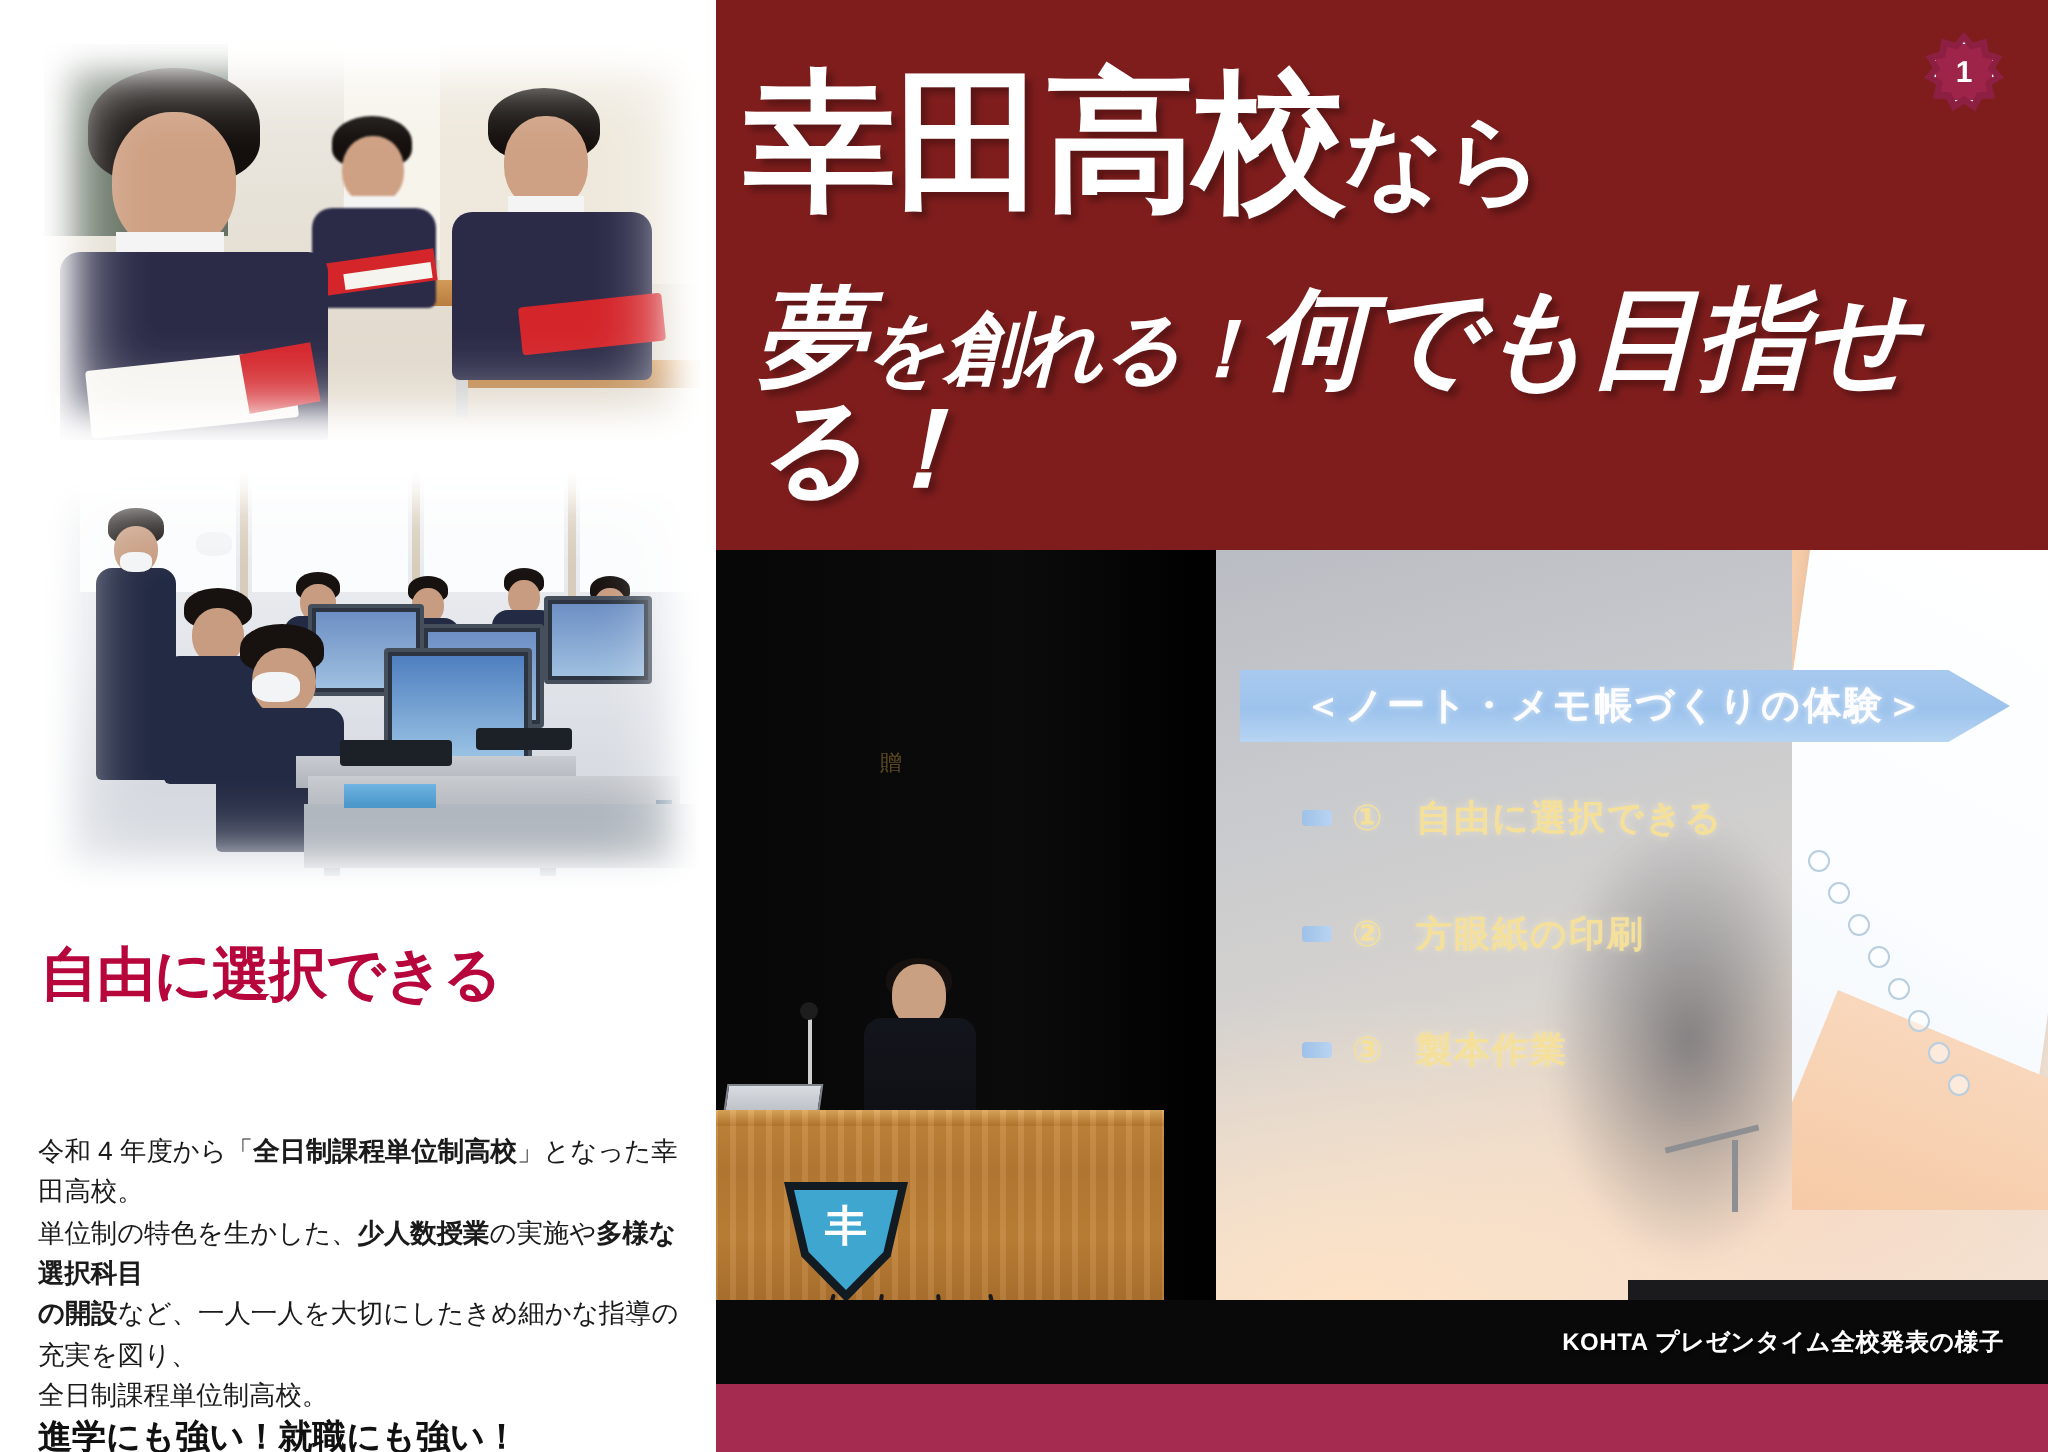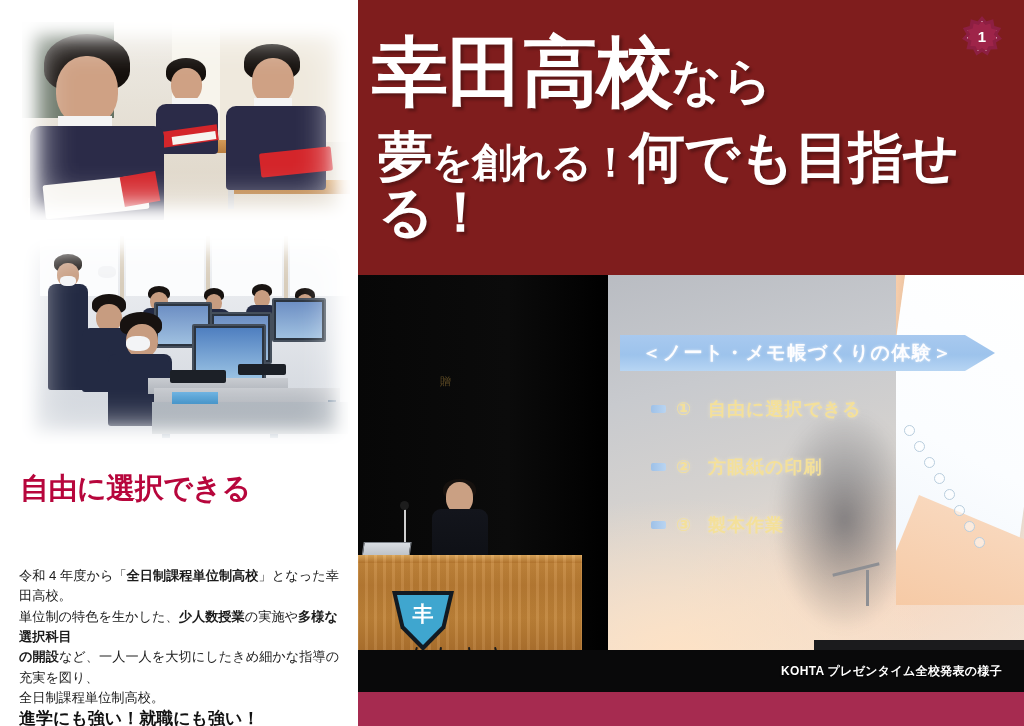--- a/index.html
+++ b/index.html
@@ -36,22 +36,22 @@
   .body-copy b{font-weight:bold;}
   .sub-head{font-weight:bold;font-size:17px;line-height:1.35;color:#111;margin-top:3px;}
 
   
   .maroon-header{position:absolute;left:358px;top:0;width:666px;height:275px;
       background:#7f1d1d;}
   .title-wrap{position:absolute;left:14px;top:34px;width:640px;color:#fff;}
   .title-l1{font-size:76px;font-weight:bold;line-height:1;letter-spacing:-1px;
       text-shadow:3px 3px 3px rgba(0,0,0,.28);}
   .title-l1 .small{font-size:49px;letter-spacing:0;}
-  .title-l2{margin-top:20px;margin-left:6px;font-size:55px;font-weight:bold;line-height:1;
-      letter-spacing:-1px;text-shadow:3px 3px 3px rgba(0,0,0,.28);}
+  .title-l2{margin-top:32px;margin-left:6px;font-size:55px;font-weight:bold;line-height:1;
+      letter-spacing:-1px;text-shadow:3px 3px 3px rgba(0,0,0,.28);font-style:italic;}
   .title-l2 .small{font-size:40px;}
 
   
   .badge{position:absolute;right:22px;top:16px;width:40px;height:40px;}
   .badge .star{position:absolute;inset:0;background:#8d1f42;
       clip-path:polygon(50% 0%,61% 13%,78% 8%,81% 25%,98% 30%,89% 45%,100% 57%,
                         85% 66%,89% 83%,72% 84%,64% 99%,50% 90%,36% 99%,28% 84%,
                         11% 83%,15% 66%,0% 57%,11% 45%,2% 30%,19% 25%,22% 8%,39% 13%);}
   .badge .star-in{position:absolute;inset:5px;border:1.6px solid #fff;background:#9e2449;
       clip-path:polygon(50% 0%,61% 13%,78% 8%,81% 25%,98% 30%,89% 45%,100% 57%,
@@ -85,21 +85,21 @@
       background:linear-gradient(200deg,#f6c9a4 0%,#f8d6b8 100%);clip-path:polygon(0 0,100% 0,100% 30%,0 100%);}
   .notebook .tan2{position:absolute;right:0;bottom:0;width:150px;height:110px;
       background:linear-gradient(20deg,#f6c9a4 0%,#f9dcc4 100%);clip-path:polygon(0 100%,100% 100%,100% 40%,30% 0);}
   .coil{position:absolute;width:9px;height:9px;border:1.4px solid #b9cede;border-radius:50%;
       background:rgba(255,255,255,.5);}
 
   
   .slide-banner{position:absolute;left:262px;top:60px;width:375px;height:36px;
       background:linear-gradient(180deg,#a8c9ef 0%,#9dc3ec 55%,#b7d5f3 100%);
       clip-path:polygon(0 0,92% 0,100% 50%,92% 100%,0 100%);
-      display:flex;align-items:center;box-shadow:0 2px 5px rgba(255,255,255,.5);}
+      display:flex;align-items:center;box-shadow:0 2px 5px rgba(255,255,255,.5);padding-left:10px;}
   .slide-banner span{color:#fdfdff;font-size:19px;font-weight:bold;padding-left:22px;
       letter-spacing:1.5px;text-shadow:0 0 3px rgba(255,255,255,.6);}
   .slide-item{position:absolute;display:flex;align-items:center;gap:10px;color:#f4e09a;
       font-size:18px;font-weight:bold;text-shadow:0 0 4px rgba(255,244,200,.55);letter-spacing:1px;}
   .slide-item .bullet{width:15px;height:8px;border-radius:2px;
       background:linear-gradient(90deg,#9ec1e8,#b9d4f1);flex:0 0 auto;}
   .slide-item .num{min-width:22px;}
 
   
   .podium{position:absolute;left:-2px;bottom:0;width:226px;height:137px;

